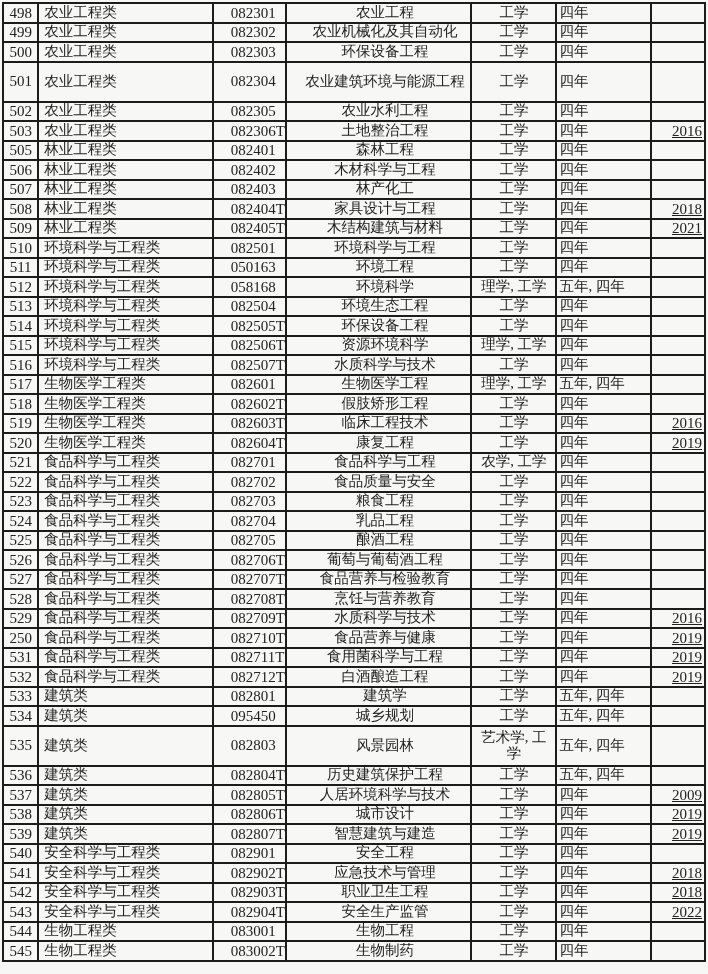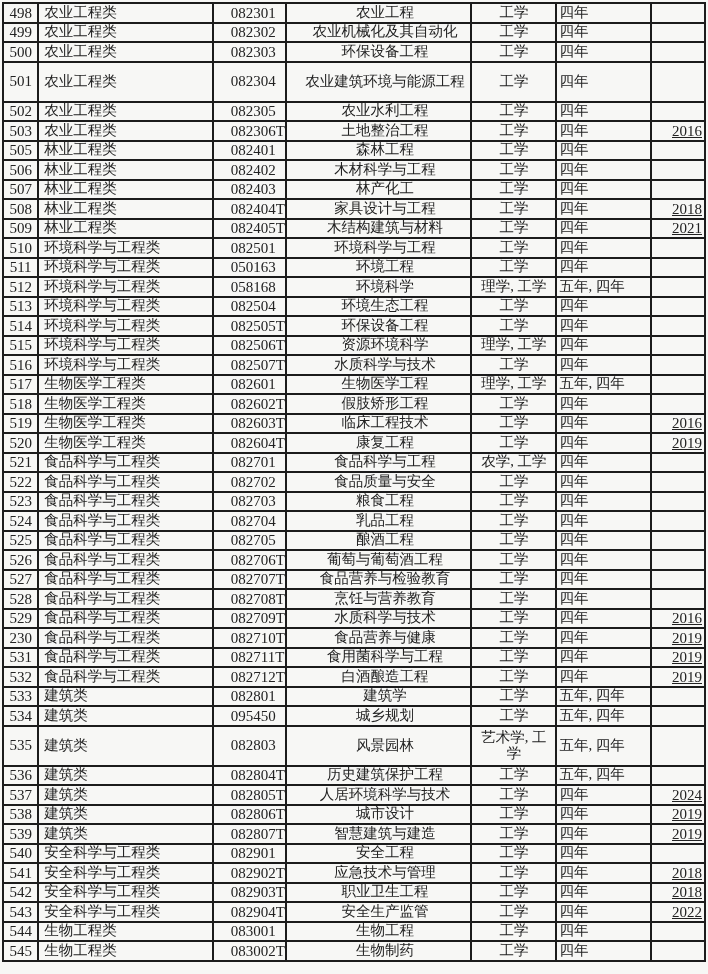--- a/index.html
+++ b/index.html
@@ -328,21 +328,21 @@
         <tr>
     <td class="c-no">529</td>
     <td class="c-cat">食品科学与工程类</td>
     <td class="c-code">082709T</td>
     <td class="c-major">水质科学与技术</td>
     <td class="c-degree">工学</td>
     <td class="c-years">四年</td>
     <td class="c-year">2016</td>
   </tr>
         <tr>
-    <td class="c-no">230</td>
+    <td class="c-no">250</td>
     <td class="c-cat">食品科学与工程类</td>
     <td class="c-code">082710T</td>
     <td class="c-major">食品营养与健康</td>
     <td class="c-degree">工学</td>
     <td class="c-years">四年</td>
     <td class="c-year">2019</td>
   </tr>
         <tr>
     <td class="c-no">531</td>
     <td class="c-cat">食品科学与工程类</td>
@@ -397,21 +397,21 @@
     <td class="c-years">五年, 四年</td>
     <td class="c-year"></td>
   </tr>
         <tr>
     <td class="c-no">537</td>
     <td class="c-cat">建筑类</td>
     <td class="c-code">082805T</td>
     <td class="c-major">人居环境科学与技术</td>
     <td class="c-degree">工学</td>
     <td class="c-years">四年</td>
-    <td class="c-year">2024</td>
+    <td class="c-year">2009</td>
   </tr>
         <tr>
     <td class="c-no">538</td>
     <td class="c-cat">建筑类</td>
     <td class="c-code">082806T</td>
     <td class="c-major">城市设计</td>
     <td class="c-degree">工学</td>
     <td class="c-years">四年</td>
     <td class="c-year">2019</td>
   </tr>

